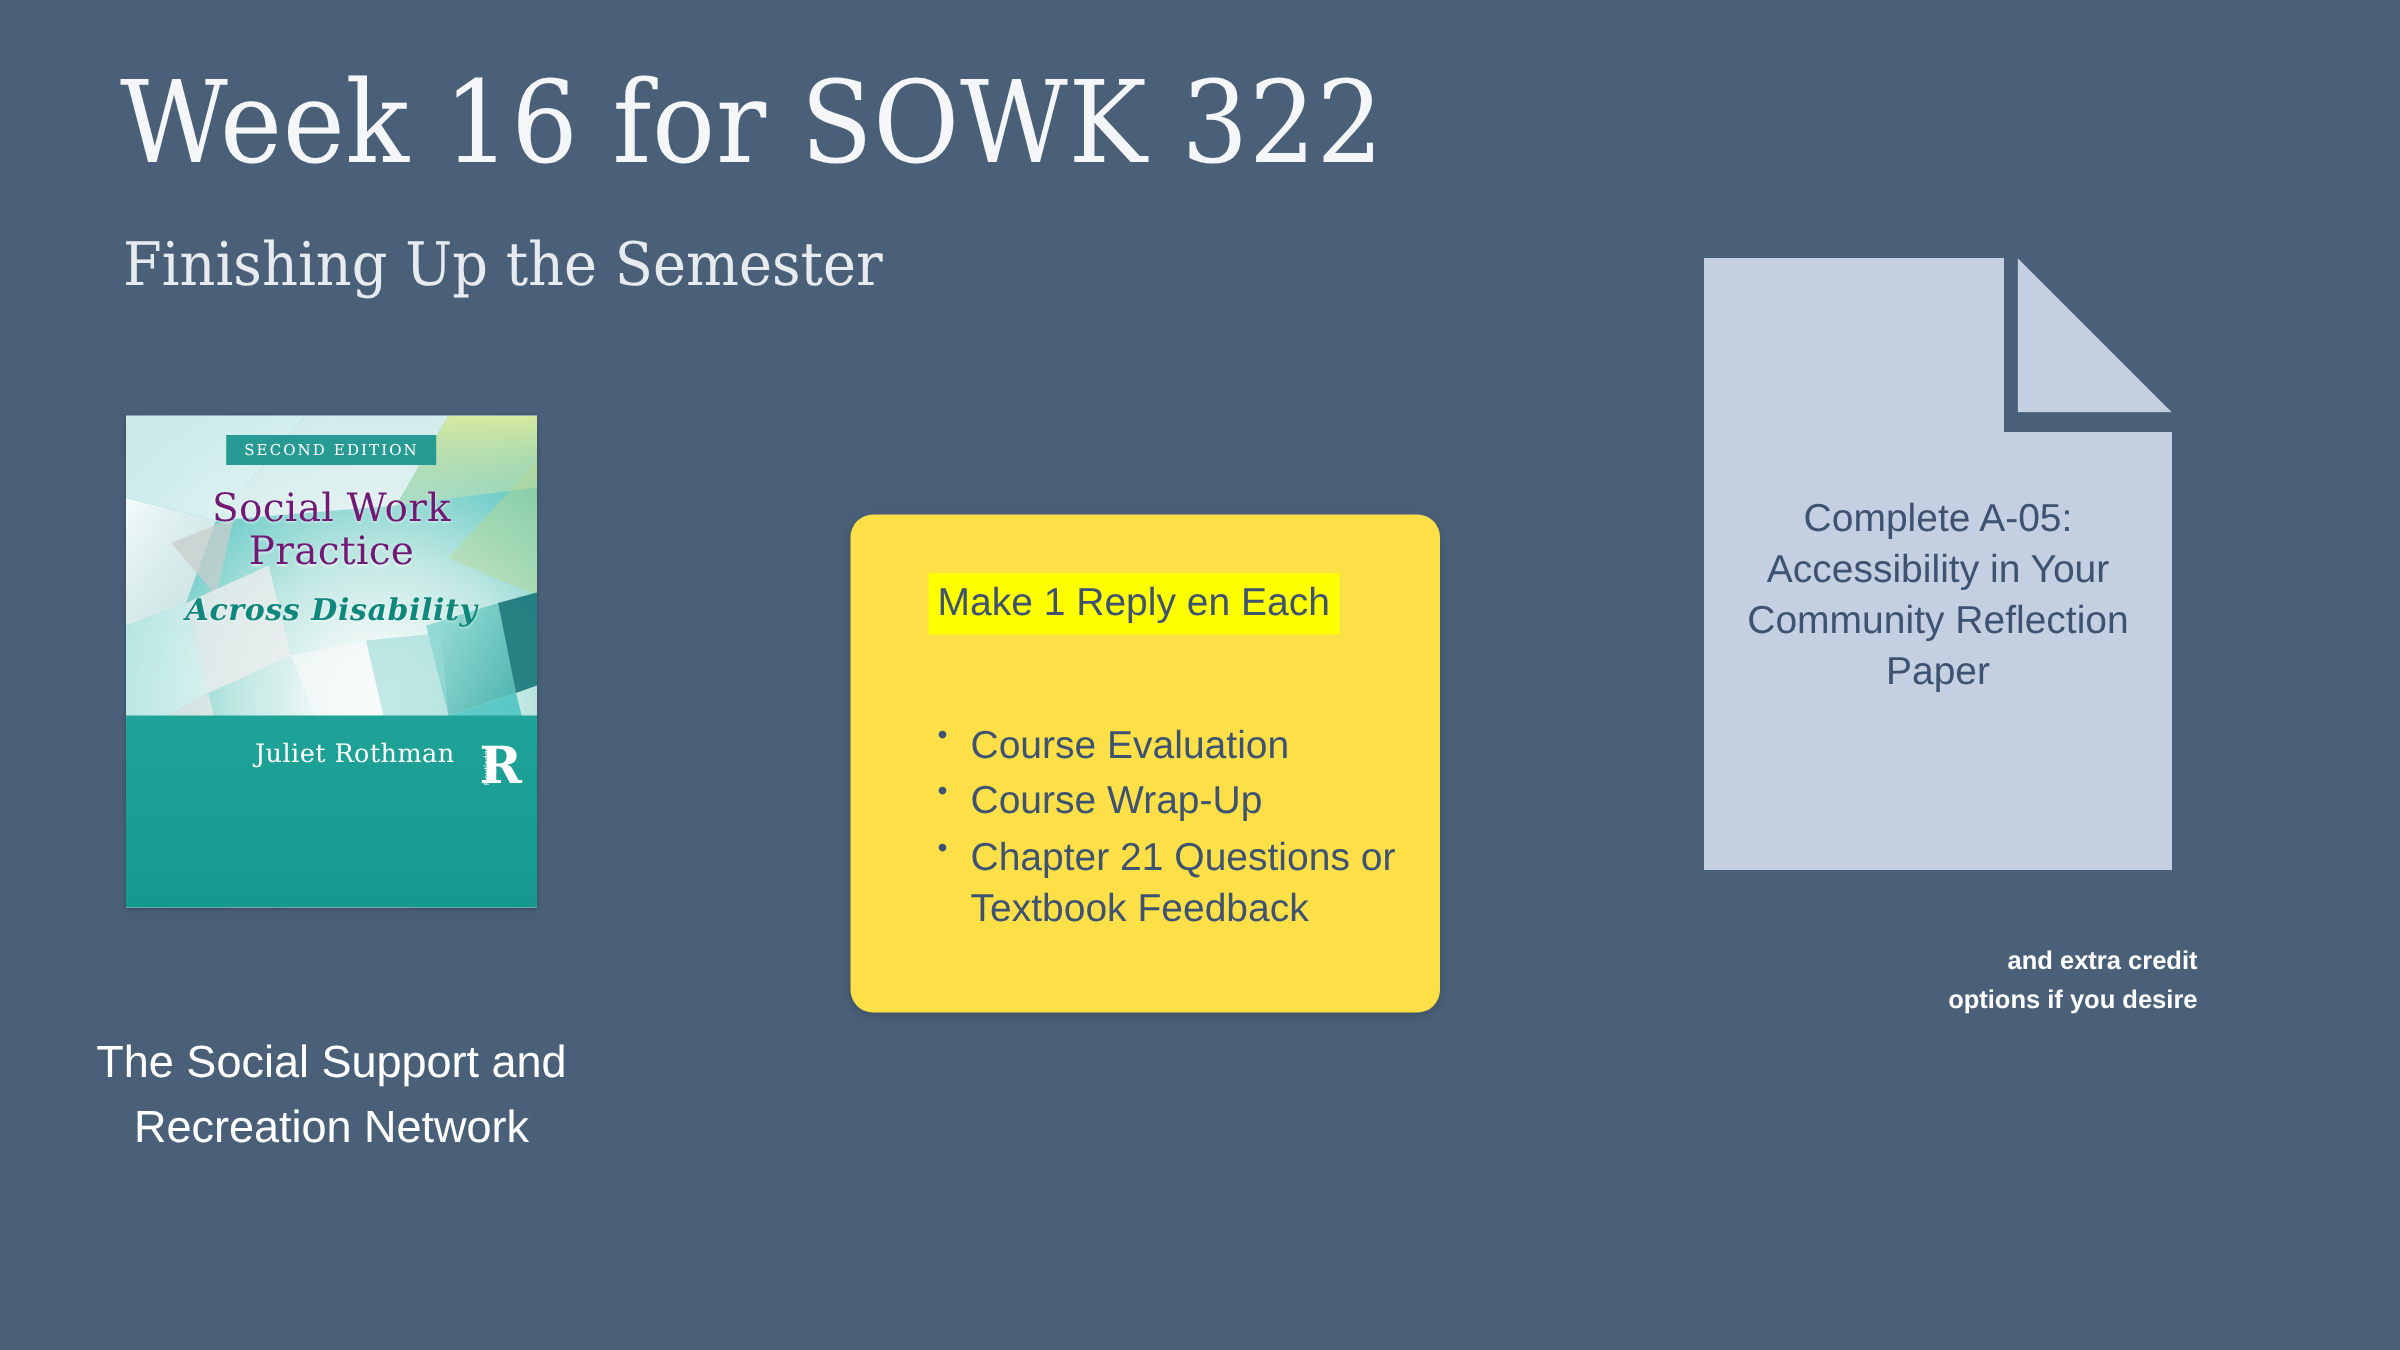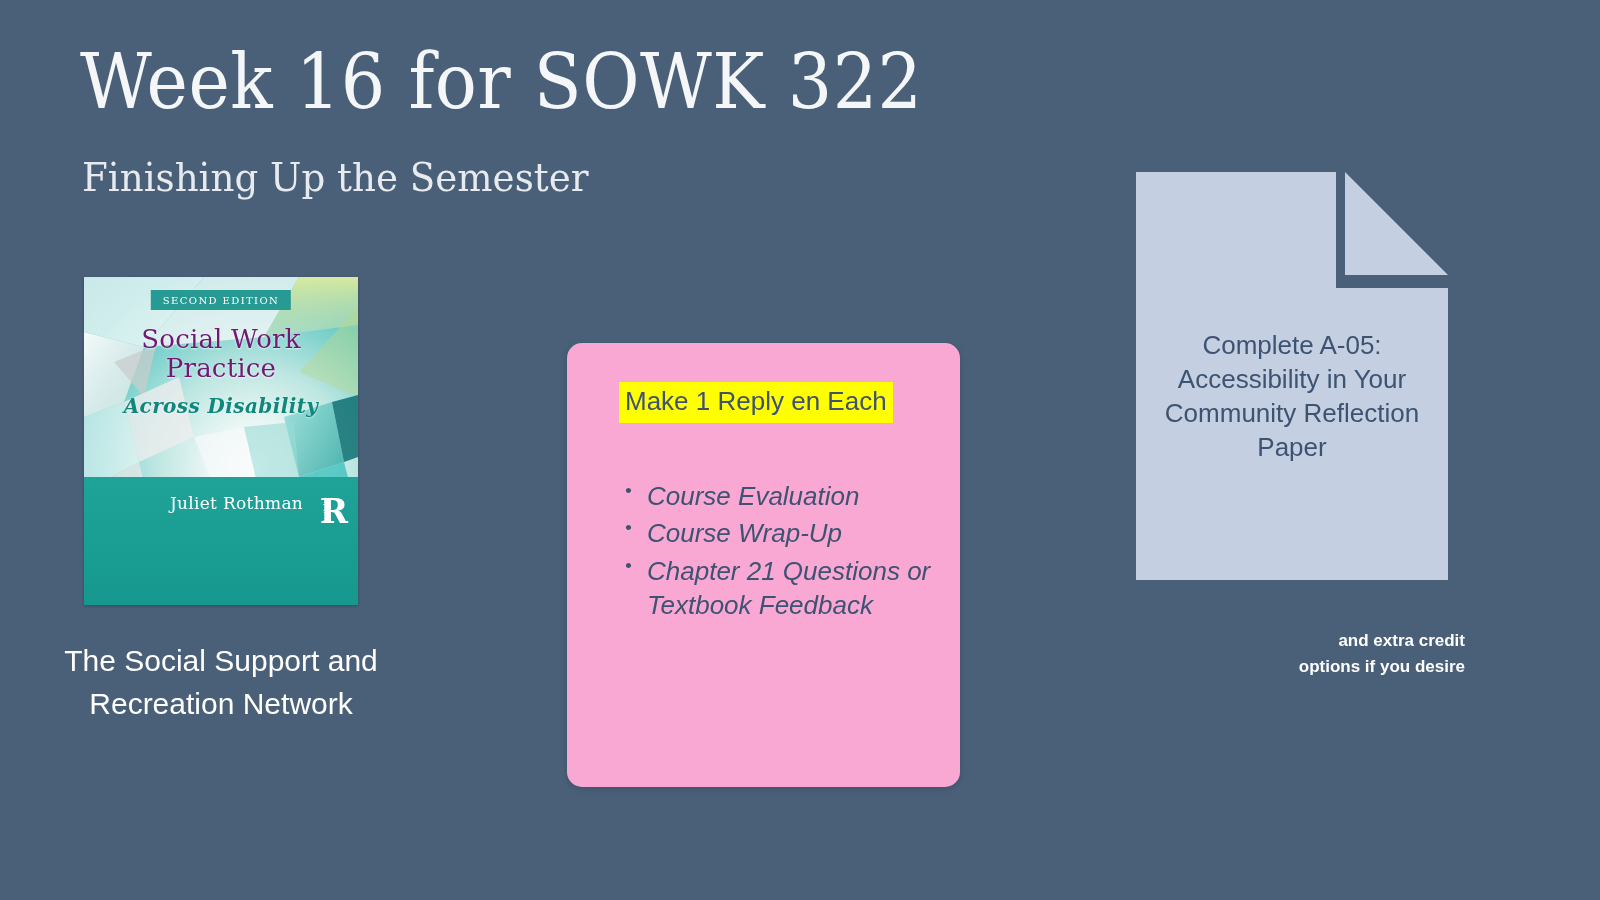--- a/index.html
+++ b/index.html
@@ -104,49 +104,49 @@
 
   .readchap{
     position:absolute;left:102px;top:613px;
     width:238px;height:36px;
     background:#ffffff;
     display:flex;align-items:center;justify-content:center;
     color:#3e5271;font-size:25px;
     box-shadow:0 1px 2px rgba(0,0,0,0.18);
   }
   .book-caption{
-    position:absolute;left:60px;top:640px;width:322px;
+    position:absolute;left:60px;top:688px;width:322px;
     text-align:center;color:#ffffff;
     font-size:30px;line-height:1.42;
     font-weight:300;
   }
 
   
   .card{
     position:absolute;left:567px;top:343px;
-    width:393px;height:444px;
-    background:#f9a8d4;border-radius:15px;
+    width:393px;height:332px;
+    background:#fde047;border-radius:15px;
     box-shadow:0 2px 6px rgba(0,0,0,0.16);
   }
   .hl-wrap{position:absolute;left:52px;top:39px;}
   .hl{
     display:inline-block;
     background:#ffff00;
     color:#3e5271;
     font-size:26px;line-height:1.3;
     padding:3px 6px 4px 6px;
     white-space:nowrap;
   }
   .bullets{
     position:absolute;left:54px;top:136px;right:22px;
     color:#3e5271;font-size:26px;line-height:1.32;
   }
   .bullets ul{margin:0;padding:0;list-style:none;}
   .bullets li{
-    position:relative;padding-left:26px;margin:0 0 3px 0;font-style:italic;
+    position:relative;padding-left:26px;margin:0 0 3px 0;
   }
   .bullets li::before{
     content:"\2022";
     position:absolute;left:4px;top:-1px;
     font-size:19px;color:#3e5271;
   }
 
   
   .doc-wrap{position:absolute;left:1136px;top:172px;width:272px;height:408px;}
   .doc-body{

